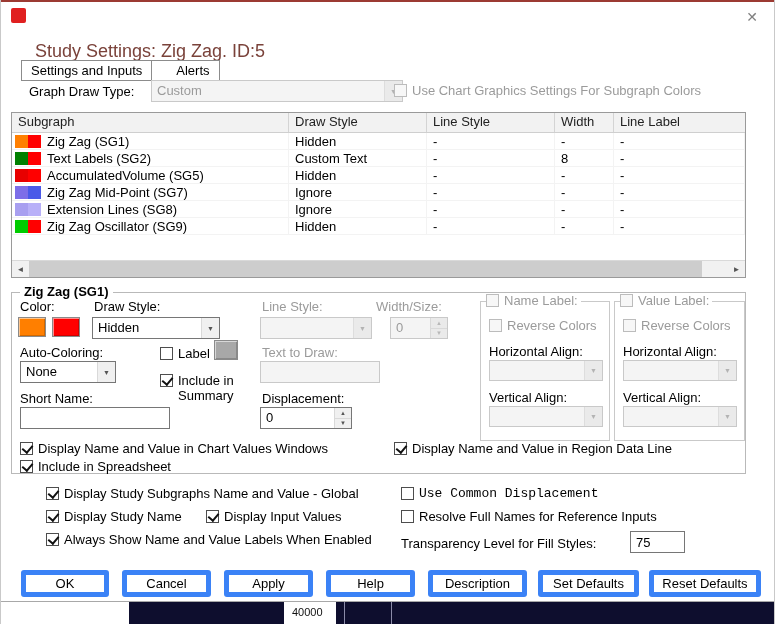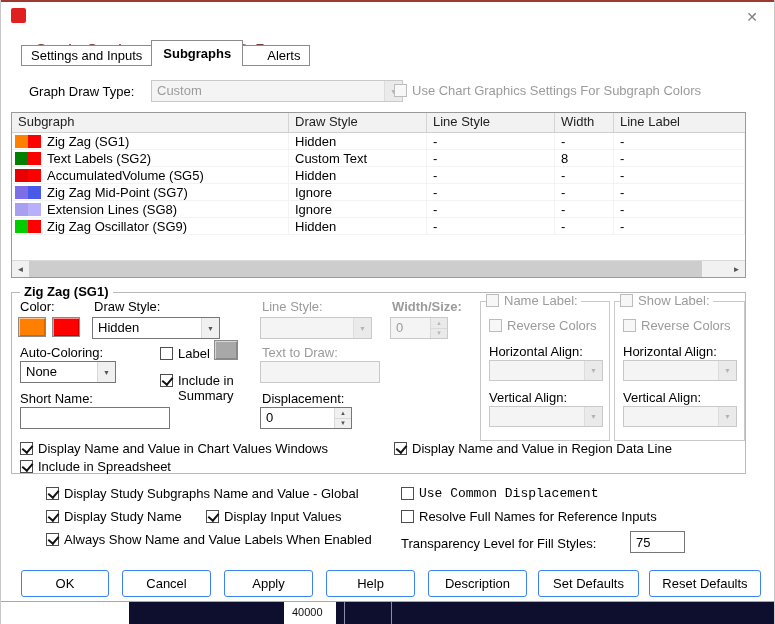--- a/index.html
+++ b/index.html
@@ -6,21 +6,21 @@
   html,body { background:#9a9a9a; }
   .screen { position:relative; width:775px; height:624px; background:#ffffff;
             font-family:"Liberation Sans", sans-serif; overflow:hidden;
             border-left:1px solid #c9c9c9; border-right:1px solid #c9c9c9; }
   .topline { position:absolute; top:0; left:0; right:0; height:2px; background:#9c3a32; }
   .titlebar { position:absolute; top:2px; left:0; right:0; height:28px; background:#fff; }
   .app-icon { position:absolute; left:10px; top:6px; width:15px; height:15px; background:#e02020; border-radius:2px; }
   .title-text { position:absolute; left:34px; top:7px; font-size:18px; color:#7a423a; white-space:nowrap;margin-top:32px; }
   .close-x { position:absolute; right:10px; top:4px; width:24px; height:22px; text-align:center; line-height:22px; font-size:14px; color:#808080; }
 
-  .tabs { position:absolute; left:20px; top:40px; display:flex; align-items:flex-end; }
+  .tabs { position:absolute; left:20px; top:60px; display:flex; align-items:center; }
   .tab { height:21px; border:1px solid #8c8c8c; background:#fff; padding:2px 9px; font-size:13px; color:#000; white-space:nowrap; }
   .tab + .tab { margin-left:-1px;padding-left:24px; }
   .tab.active { height:26px; border-bottom:none; font-weight:bold; padding:5px 11px; z-index:2; position:relative; background:#fff; }
 
   .lbl { position:absolute; font-size:13px; color:#000; white-space:nowrap; }
   .dis-t { color:#9b9b9b !important; }
 
   .combo { position:absolute; height:22px; background:#fff; border:1px solid #767676; display:flex; }
   .combo .ctext { flex:1; font-size:13px; padding:2px 5px; overflow:hidden; white-space:nowrap; color:#000; }
   .combo .cbtn { width:18px; border-left:1px solid #d9d9d9; background:#f0f0f0; color:#555;
@@ -69,21 +69,21 @@
 
   .group { position:absolute; border:1px solid #b9b9b9; background:#fff; }
   .gtitle { position:absolute; top:-9px; left:8px; background:#fff; padding:0 4px; font-size:13px;
             font-weight:bold; color:#000; white-space:nowrap; }
   .sgroup { position:absolute; border:1px solid #c9c9c9; background:#fff; }
   .sgtitle { background:#fff; padding-right:3px; }
 
   .colorbtn { position:absolute; border:1px solid #8a8a8a;
               box-shadow: inset 1px 1px 0 rgba(255,255,255,.55), inset -1px -1px 0 rgba(0,0,0,.18); }
 
-  .btn { position:absolute; height:27px; background:#fff; border:1px solid #3b82f6; border-radius:3px;
+  .btn { position:absolute; height:27px; background:#fff; border:5px solid #3b82f6; border-radius:3px;
          font-size:13px; color:#000; display:flex; align-items:center; justify-content:center; white-space:nowrap; }
 
   .dlg-bottom-edge { position:absolute; left:0; top:601px; width:775px; height:1px; background:#a8a8a8; }
   .bottom-strip { position:absolute; left:0; top:602px; width:775px; height:22px; background:#ffffff; }
   .strip-dark { position:absolute; left:128px; top:0; right:0; height:22px; background:#0e0e2e; }
   .axisbox { position:absolute; left:155px; top:0; width:52px; height:22px; background:#ffffff;
              font-size:11px; color:#111; padding:4px 2px 0 8px; }
   .gridline-v { position:absolute; top:0; width:1px; height:22px; background:#8b8ba8; }
 </style>
 </head>
@@ -93,21 +93,20 @@
   <div class="topline"></div>
 
   <div class="titlebar">
     <div class="app-icon"></div>
     <div class="title-text">Study Settings: Zig Zag. ID:5</div>
     <div class="close-x">✕</div>
   </div>
 
   <div class="tabs">
     <div class="tab">Settings and Inputs</div>
-    <div class="tab active">Subgraphs</div>
     <div class="tab">Alerts</div>
   </div>
 
   <div class="lbl" style="left:28px; top:84px;">Graph Draw Type:</div>
   <div class="combo disabled" style="left:150px; top:80px; width:252px;">
     <span class="ctext">Custom</span>
     <span class="cbtn">▼</span>
   </div>
   <label class="cb disabled" style="left:393px; top:83px;">
     <span class="box"></span>
@@ -227,21 +226,21 @@
       <span class="ctext">Hidden</span>
       <span class="cbtn">▼</span>
     </div>
 
     <div class="lbl dis-t" style="left:250px; top:6px;">Line Style:</div>
     <div class="combo disabled" style="left:248px; top:24px; width:112px;">
       <span class="ctext"></span>
       <span class="cbtn">▼</span>
     </div>
 
-    <div class="lbl dis-t" style="left:380px; top:6px;font-weight:bold;">Width/Size:</div>
+    <div class="lbl dis-t" style="left:364px; top:6px;">Width/Size:</div>
     <div class="spin disabled" style="left:378px; top:24px; width:58px;">
       <span class="sval">0</span>
       <span class="sbtns">
         <span class="sb">▲</span>
         <span class="sb">▼</span>
       </span>
     </div>
 
     <div class="sgroup" style="left:468px; top:8px; width:130px; height:140px;">
       <label class="cb disabled sgtitle" style="left:5px; top:-9px;">
@@ -260,21 +259,21 @@
       <div class="lbl" style="left:8px; top:88px;">Vertical Align:</div>
       <div class="combo disabled" style="left:8px; top:104px; width:114px; height:21px;">
         <span class="ctext"></span>
         <span class="cbtn">▼</span>
       </div>
     </div>
 
     <div class="sgroup" style="left:602px; top:8px; width:131px; height:140px;">
       <label class="cb disabled sgtitle" style="left:5px; top:-9px;">
         <span class="box"></span>
-        <span>Show Label:</span>
+        <span>Value Label:</span>
       </label>
       <label class="cb disabled" style="left:8px; top:16px;">
         <span class="box"></span>
         <span>Reverse Colors</span>
       </label>
       <div class="lbl" style="left:8px; top:42px;">Horizontal Align:</div>
       <div class="combo disabled" style="left:8px; top:58px; width:114px; height:21px;">
         <span class="ctext"></span>
         <span class="cbtn">▼</span>
       </div>

